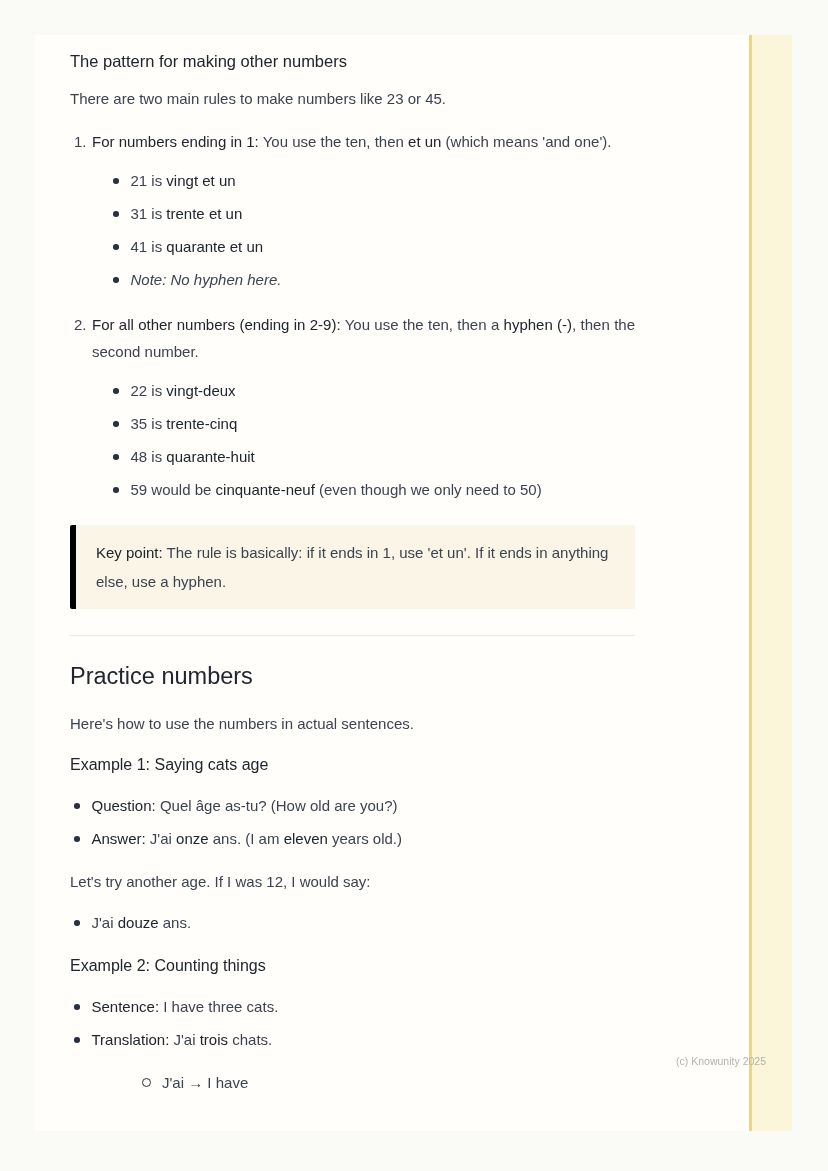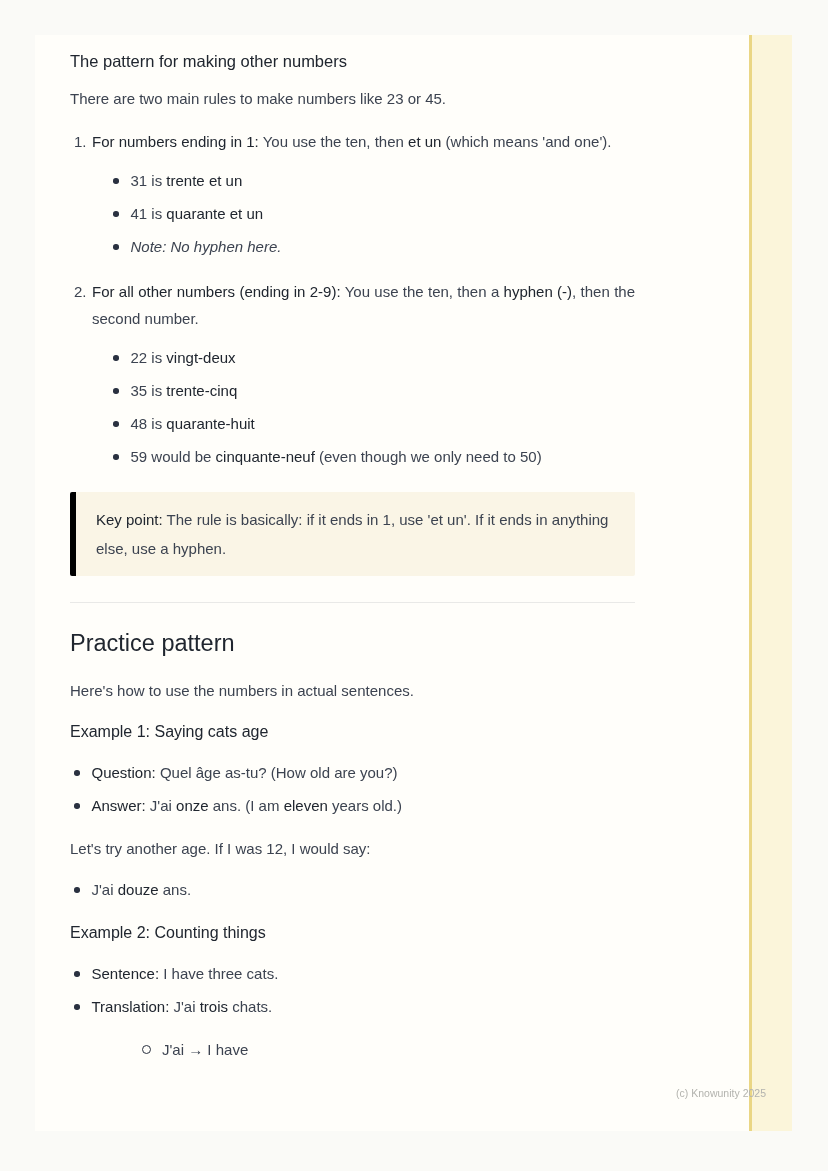--- a/index.html
+++ b/index.html
@@ -63,37 +63,41 @@
     border-left: 6px solid #000000;
     border-radius: 2px;
     padding: 13px 16px 13px 20px;
     font-size: 15px; line-height: 29px; color: #3c4350;
     margin: 24px 0 26px;
   }
   .b-divider { border: none; border-top: 1px solid #e9e9e7; margin: 0 0 26px; }
   .watermark {
     position: absolute;
     right: 26px;
-    bottom: 32px;
+    bottom: 64px;
     font-size: 10.5px;
     color: #b3b3ae;
     z-index: 3;
   }
 </style>
 </head>
 <body>
 
 <div class="page-card">
   <div class="accent-strip"></div>
   <div class="content-col" id="content">
       <div class="b-h3"><span class="sb ">The pattern for making other numbers</span></div>
       <div class="b-p"><span class="">There are two main rules to make numbers like 23 or 45.</span></div>
       <div class="b-row olrow ind1">
         <span class="marker-num">1.</span>
         <span class="txt"><span class="sb ">For numbers ending in 1:</span><span class=""> You use the ten, then </span><span class="sb ">et un</span><span class=""> (which means 'and one').</span></span>
+      </div>
+      <div class="b-row ind2">
+        <span class="marker-dot"></span>
+        <span class="txt"><span class="">21 is </span><span class="sb ">vingt et un</span></span>
       </div>
       <div class="b-row ind2">
         <span class="marker-dot"></span>
         <span class="txt"><span class="">31 is </span><span class="sb ">trente et un</span></span>
       </div>
       <div class="b-row ind2">
         <span class="marker-dot"></span>
         <span class="txt"><span class="">41 is </span><span class="sb ">quarante et un</span></span>
       </div>
       <div class="b-row ind2 group-end">
@@ -115,21 +119,21 @@
       <div class="b-row ind2">
         <span class="marker-dot"></span>
         <span class="txt"><span class="">48 is </span><span class="sb ">quarante-huit</span></span>
       </div>
       <div class="b-row ind2 group-end">
         <span class="marker-dot"></span>
         <span class="txt"><span class="">59 would be </span><span class="sb ">cinquante-neuf</span><span class=""> (even though we only need to 50)</span></span>
       </div>
       <div class="b-callout"><span class="sb ">Key point:</span><span class=""> The rule is basically: if it ends in 1, use 'et un'. If it ends in anything else, use a hyphen.</span></div>
       <hr class="b-divider">
-      <div class="b-h2"><span class="sb ">Practice pattern</span></div>
+      <div class="b-h2"><span class="sb ">Practice numbers</span></div>
       <div class="b-p"><span class="">Here's how to use the numbers in actual sentences.</span></div>
       <div class="b-h4"><span class="sb ">Example 1: Saying cats age</span></div>
       <div class="b-row ind1">
         <span class="marker-dot"></span>
         <span class="txt"><span class="sb ">Question:</span><span class=""> Quel âge as-tu? (How old are you?)</span></span>
       </div>
       <div class="b-row ind1 group-end">
         <span class="marker-dot"></span>
         <span class="txt"><span class="sb ">Answer:</span><span class=""> J'ai </span><span class="sb ">onze</span><span class=""> ans. (I am </span><span class="sb ">eleven</span><span class=""> years old.)</span></span>
       </div>

